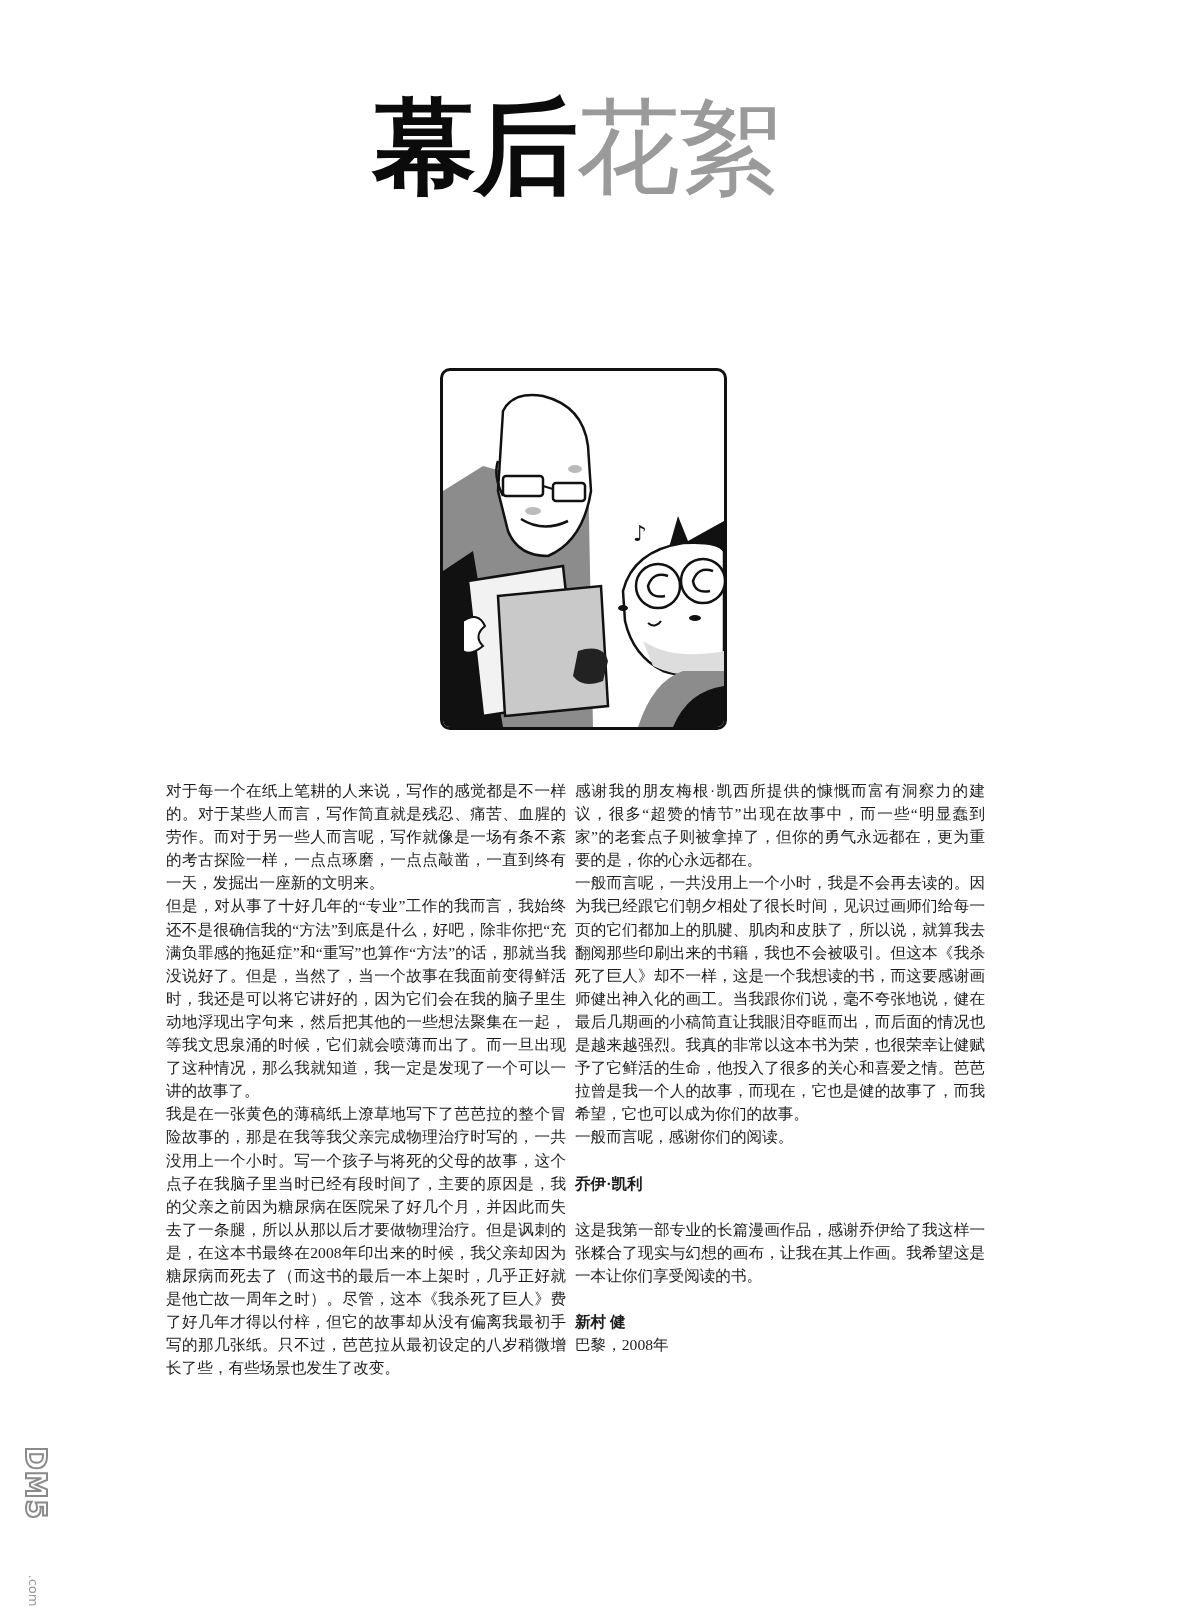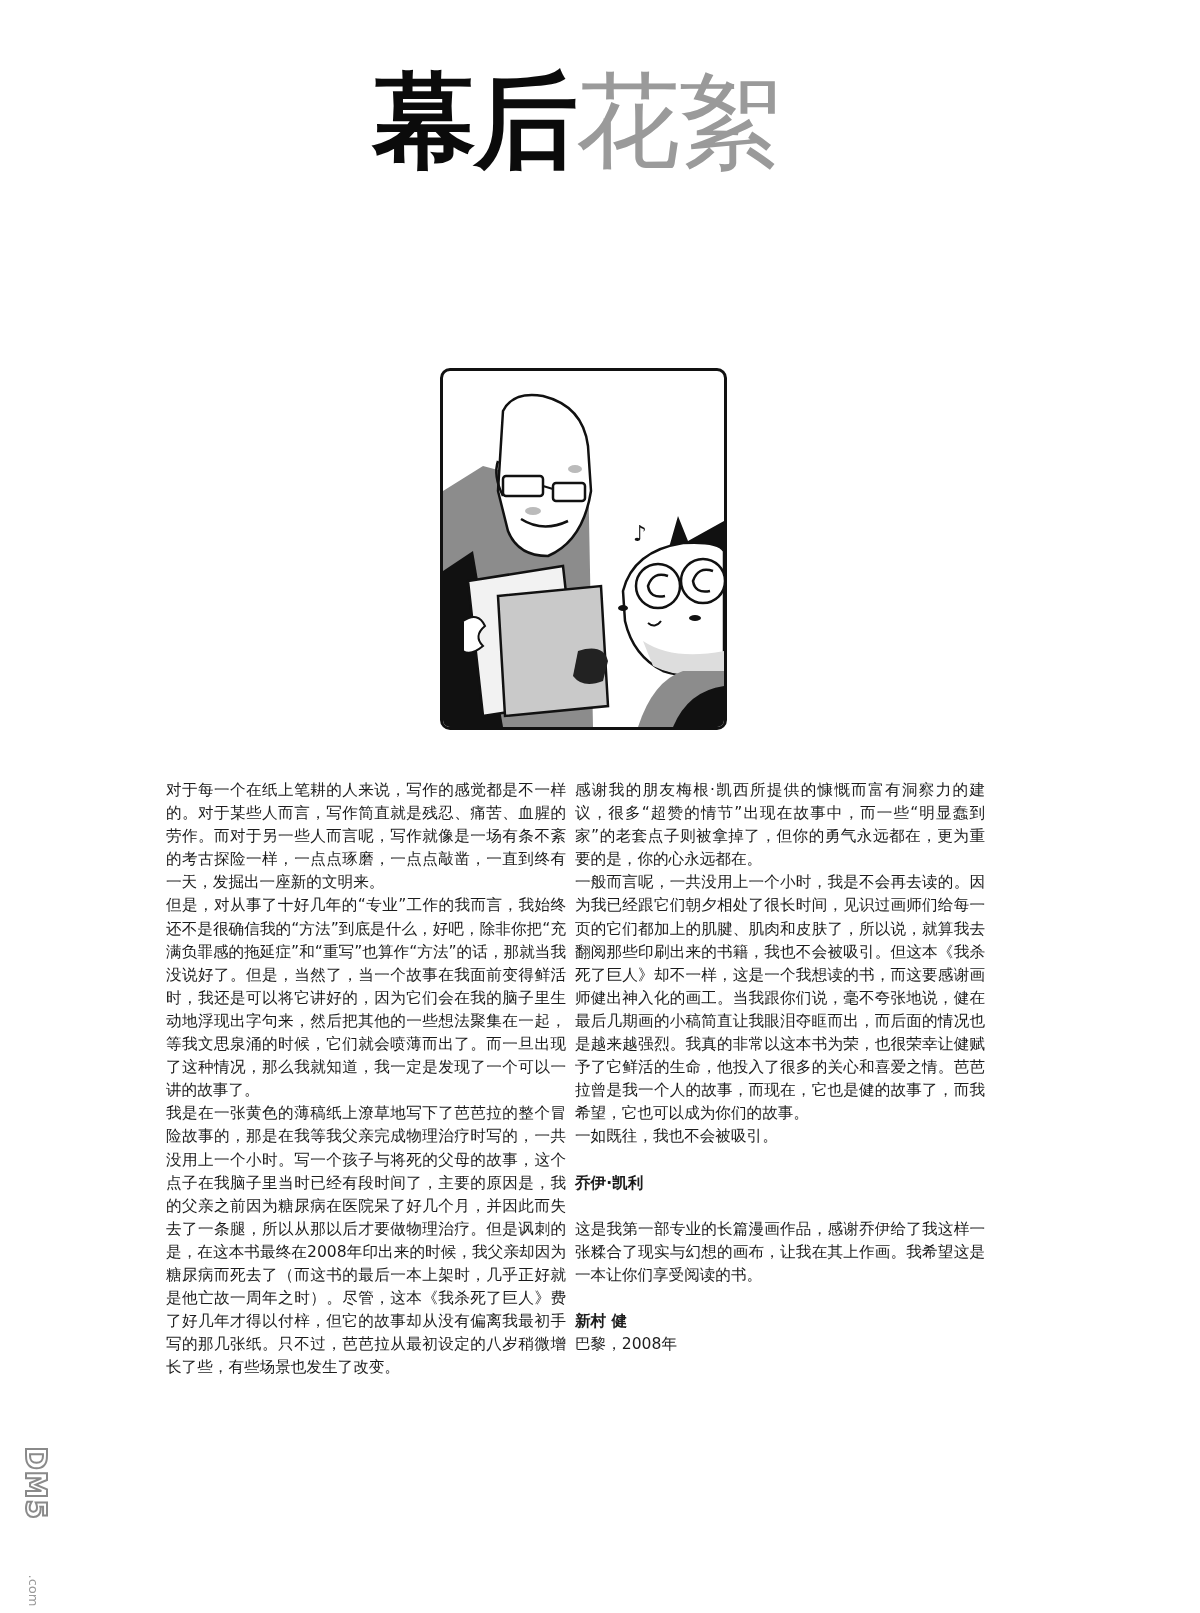--- a/index.html
+++ b/index.html
@@ -1,25 +1,25 @@
 <!DOCTYPE html>
 <html><head>
   <meta charset="utf-8">
   <style>
     html, body { margin: 0; padding: 0; background: #ffffff; }
     body { width: 1200px; height: 1613px; position: relative; overflow: hidden;
            font-family: "DejaVu Sans", "Liberation Sans", sans-serif; color: #1a1a1a; }
-    .title { position: absolute; left: 372px; top: 56px; height: 130px; white-space: nowrap;
+    .title { position: absolute; left: 372px; top: 82px; height: 130px; white-space: nowrap;
              font-size: 104px; line-height: 130px; letter-spacing: -2px; }
     .title .bold { font-weight: bold; color: #0b0b0b; }
     .title .light { color: #9a9a9a; font-weight: normal; }
     .panel { position: absolute; left: 440px; top: 368px; width: 287px; height: 362px;
              border: 3px solid #111; border-radius: 10px; background: #fff; overflow: hidden; box-sizing: border-box; }
     .panel svg { position: absolute; left: 0; top: 0; }
-    .col { position: absolute; top: 779px; font-size: 15.6px; line-height: 23.1px; color: #1c1c1c; }
+    .col { position: absolute; top: 779px; font-size: 15.6px; line-height: 23.1px; color: #1c1c1c; font-family: Liberation Serif, serif; }
     .col.left { left: 166px; width: 400px; }
     .col.right { left: 575px; width: 410px; }
     .col p { margin: 0; text-align: justify; }
     .col .gap { height: 23.1px; }
     .sig-name { font-weight: bold; }
     .watermark { position: absolute; left: 12px; top: 1455px; width: 40px; height: 150px; }
     .watermark .wm-text { position: absolute; left: -52px; top: 50px; transform: rotate(90deg);
                           font-family: "DejaVu Sans", sans-serif; font-weight: bold; font-size: 28px;
                           color: #ffffff; -webkit-text-stroke: 2px #8a8a8a; letter-spacing: 1px; white-space: nowrap; width: 150px; }
     .watermark .wm-sub { position: absolute; left: 6px; top: 128px; transform: rotate(90deg);
@@ -75,21 +75,21 @@
 
 <div class="col left">
   <p>对于每一个在纸上笔耕的人来说，写作的感觉都是不一样的。对于某些人而言，写作简直就是残忍、痛苦、血腥的劳作。而对于另一些人而言呢，写作就像是一场有条不紊的考古探险一样，一点点琢磨，一点点敲凿，一直到终有一天，发掘出一座新的文明来。</p>
   <p>但是，对从事了十好几年的“专业”工作的我而言，我始终还不是很确信我的“方法”到底是什么，好吧，除非你把“充满负罪感的拖延症”和“重写”也算作“方法”的话，那就当我没说好了。但是，当然了，当一个故事在我面前变得鲜活时，我还是可以将它讲好的，因为它们会在我的脑子里生动地浮现出字句来，然后把其他的一些想法聚集在一起，等我文思泉涌的时候，它们就会喷薄而出了。而一旦出现了这种情况，那么我就知道，我一定是发现了一个可以一讲的故事了。</p>
   <p>我是在一张黄色的薄稿纸上潦草地写下了芭芭拉的整个冒险故事的，那是在我等我父亲完成物理治疗时写的，一共没用上一个小时。写一个孩子与将死的父母的故事，这个点子在我脑子里当时已经有段时间了，主要的原因是，我的父亲之前因为糖尿病在医院呆了好几个月，并因此而失去了一条腿，所以从那以后才要做物理治疗。但是讽刺的是，在这本书最终在2008年印出来的时候，我父亲却因为糖尿病而死去了（而这书的最后一本上架时，几乎正好就是他亡故一周年之时）。尽管，这本《我杀死了巨人》费了好几年才得以付梓，但它的故事却从没有偏离我最初手写的那几张纸。只不过，芭芭拉从最初设定的八岁稍微增长了些，有些场景也发生了改变。</p>
 </div>
 
 <div class="col right">
   <p>感谢我的朋友梅根·凯西所提供的慷慨而富有洞察力的建议，很多“超赞的情节”出现在故事中，而一些“明显蠢到家”的老套点子则被拿掉了，但你的勇气永远都在，更为重要的是，你的心永远都在。</p>
   <p>一般而言呢，一共没用上一个小时，我是不会再去读的。因为我已经跟它们朝夕相处了很长时间，见识过画师们给每一页的它们都加上的肌腱、肌肉和皮肤了，所以说，就算我去翻阅那些印刷出来的书籍，我也不会被吸引。但这本《我杀死了巨人》却不一样，这是一个我想读的书，而这要感谢画师健出神入化的画工。当我跟你们说，毫不夸张地说，健在最后几期画的小稿简直让我眼泪夺眶而出，而后面的情况也是越来越强烈。我真的非常以这本书为荣，也很荣幸让健赋予了它鲜活的生命，他投入了很多的关心和喜爱之情。芭芭拉曾是我一个人的故事，而现在，它也是健的故事了，而我希望，它也可以成为你们的故事。</p>
-  <p>一如既往，我也不会被吸引。</p>
+  <p>一般而言呢，感谢你们的阅读。</p>
   <div class="gap"></div>
   <p class="sig-name">乔伊·凯利</p>
   <div class="gap"></div>
   <p>这是我第一部专业的长篇漫画作品，感谢乔伊给了我这样一张糅合了现实与幻想的画布，让我在其上作画。我希望这是一本让你们享受阅读的书。</p>
   <div class="gap"></div>
   <p class="sig-name">新村 健</p>
   <p>巴黎，2008年</p>
 </div>
 
 <div class="watermark">

